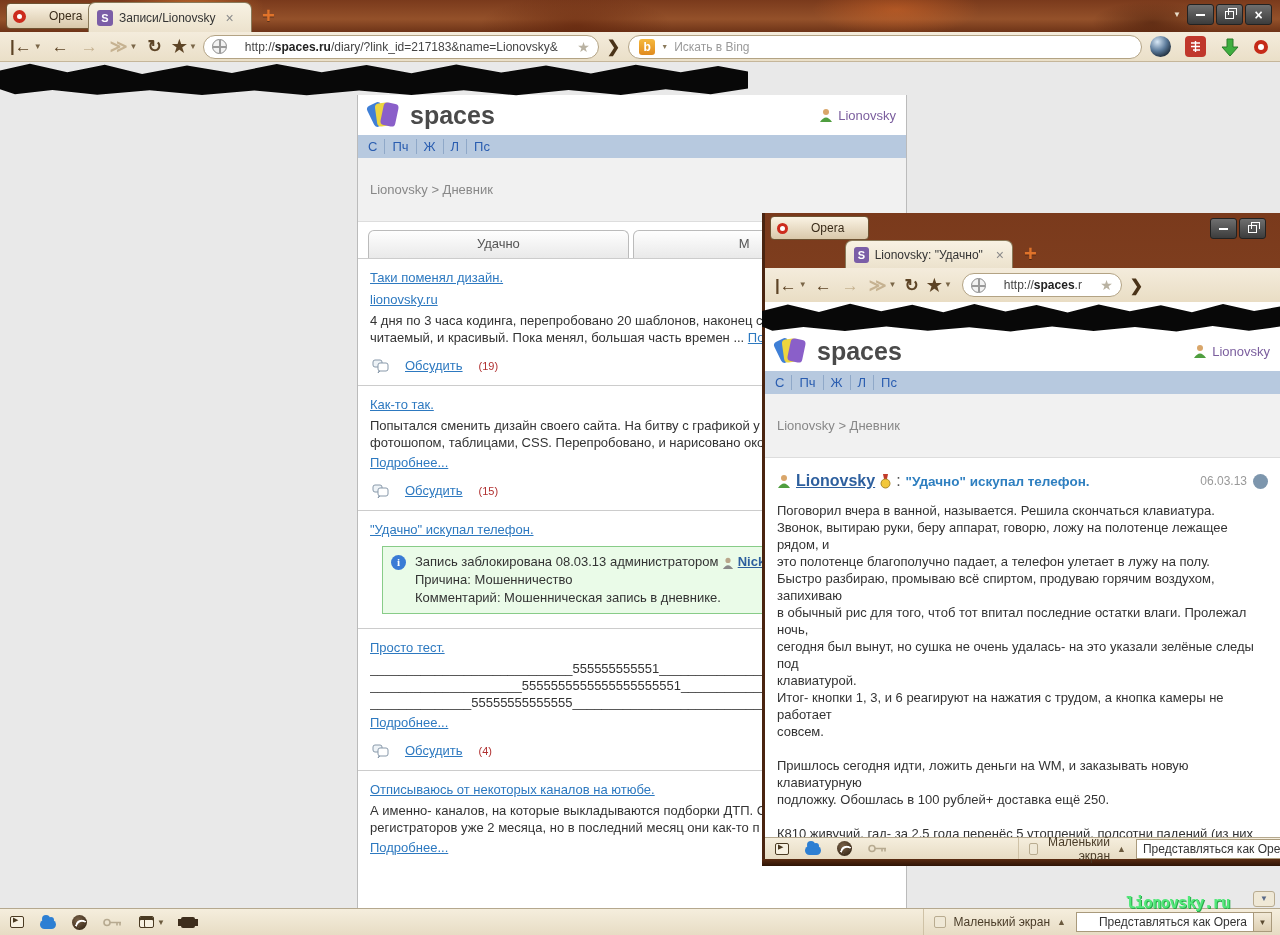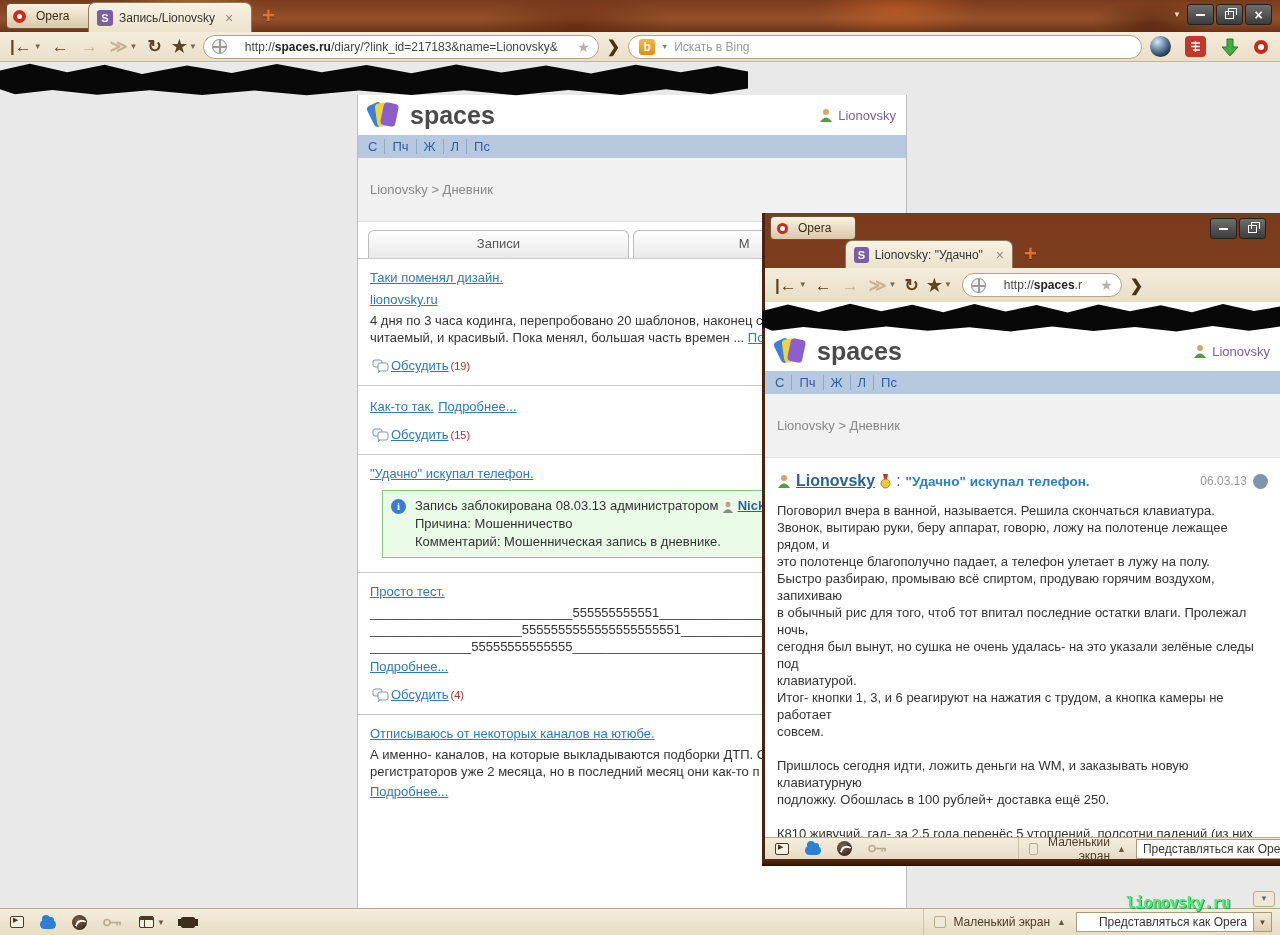--- a/index.html
+++ b/index.html
@@ -10,21 +10,21 @@
   .tex {
     background:
       radial-gradient(ellipse 120px 40px at 15% 20%, rgba(255,150,60,.45), transparent 60%),
       radial-gradient(ellipse 160px 50px at 45% 80%, rgba(90,30,8,.55), transparent 60%),
       radial-gradient(ellipse 140px 45px at 70% 30%, rgba(255,120,40,.35), transparent 60%),
       radial-gradient(ellipse 100px 35px at 90% 70%, rgba(60,20,5,.5), transparent 60%),
       linear-gradient(#7a3a1c, #94512a 60%, #6e3418);
   }
   .main-titlebar { position:absolute; left:0; top:0; width:1280px; height:32px; }
 
-  .opera-btn { position:absolute; display:flex; align-items:center; gap:10px;
+  .opera-btn { position:absolute; display:flex; align-items:center; gap:23px;
     background:linear-gradient(#faf3e4,#d9c8aa); border:1px solid #6e5232; border-radius:4px;
     padding:2px 24px 2px 6px; font-size:12px; color:#3a2c1a; height:26px; }
   .o-ring { width:13px; height:13px; border:4px solid #cc2b1d; border-radius:50%; background:#fff; }
 
   .tab { position:absolute; display:flex; align-items:center; gap:6px; height:30px;
     background:linear-gradient(#f8f2e3,#ece2cd); border:1px solid #8a7a5a; border-bottom:none;
     border-radius:7px 7px 0 0; padding:0 8px; font-size:12px; color:#333; }
   .favicon-s { width:16px; height:16px; background:#7b5ea7; border-radius:3px; color:#fff;
     font-weight:bold; font-size:11px; display:flex; align-items:center; justify-content:center; }
   .tab-close { color:#8a8a8a; font-size:14px; margin-left:4px; }
@@ -93,21 +93,21 @@
   .blink { color:#2d79c0; text-decoration:underline; font-size:13px; cursor:pointer; }
   .tabs-row { padding:8px 10px 0; border-bottom:1px solid #ccc; display:flex; gap:4px; height:37px; }
   .rtab { width:262px; height:28px; text-align:center; line-height:26px; font-size:13px; color:#555;
     border:1px solid #bbb; border-bottom:none; border-radius:6px 6px 0 0;
     background:linear-gradient(#fefefe,#e9e9e9); }
   .rtab.part { width:264px; text-align:left; padding-left:105px; }
 
   .entry { padding:9px 12px 12px; border-bottom:1px solid #ccc; }
   .entry:last-child { border-bottom:none; }
   .etext { font-size:13px; color:#333; line-height:17px; white-space:pre-line; margin-top:4px; }
-  .discuss { display:flex; align-items:center; gap:2px; margin-top:12px; padding-left:2px; }
+  .discuss { display:flex; align-items:center; gap:16px; margin-top:12px; padding-left:2px; }
   .cnt { color:#b03030; font-size:11px; }
   .infobox { margin:8px 2px 2px 12px; background:#eafbe8; border:1px solid #8c8; padding:6px 8px 6px 32px;
     font-size:13px; color:#333; line-height:18px; position:relative; }
   .info-i { position:absolute; left:8px; top:8px; width:15px; height:15px; border-radius:50%;
     background:#3a7bd5; color:#fff; font-size:11px; font-weight:bold; text-align:center; line-height:15px; font-family:"Liberation Serif",serif; }
   .admin-link { color:#2d5f9e; font-weight:bold; text-decoration:underline; }
 
   
   #overlay-win { position:absolute; left:762px; top:213px; width:518px; height:653px; z-index:30; }
   .ov-frame { position:absolute; inset:0; border-left:3px solid #4a2410; }
@@ -165,21 +165,21 @@
 
 <div id="screen">
 
   <div class="main-titlebar tex">
     <div class="opera-btn" style="left:6px; top:3px;">
       <span class="o-ring"></span>
       <span>Opera</span>
     </div>
     <div class="tab" style="left:88px; top:2px; width:164px;">
       <span class="favicon-s">S</span>
-      <span>Запись/Lionovsky</span>
+      <span>Записи/Lionovsky</span>
       <span class="tab-close">×</span>
     </div>
     <div class="newtab" style="left:262px; top:3px;">+</div>
     <div class="winctl" style="right:8px; top:4px;">
       <span class="wmenu-chevron">▼</span>
       <span class="wbtn">
           <span class="mini-bar"></span>
         </span>
       <span class="wbtn">
           <span class="restore-box"></span>
@@ -245,21 +245,21 @@
             <path d="M1 14 q6 -9 12 0 z" fill="#4f9e3f"></path>
           </svg>
         <span>Lionovsky</span>
       </div>
     </div>
     <div class="sp-nav">
       <span class="nl">С</span><span class="nl">Пч</span><span class="nl">Ж</span><span class="nl">Л</span><span class="nl">Пс</span>
     </div>
     <div class="sp-crumb">Lionovsky &gt; Дневник</div>
     <div class="tabs-row">
-      <div class="rtab">Записи</div>
+      <div class="rtab">Удачно</div>
       <div class="rtab part">М</div>
     </div>
 
     <div class="entry">
       <a class="blink">Таки поменял дизайн.</a><br>
       <a class="blink" style="display:inline-block;margin-top:6px;">lionovsky.ru</a>
       <div class="etext"><span>4 дня по 3 часа кодинга, перепробовано 20 шаблонов, наконец с
 читаемый, и красивый. Пока менял, большая часть времен ... </span><a class="blink">Подробнее...</a></div>
       <div class="discuss">
         <svg class="bubble-svg" width="17" height="14" viewBox="0 0 17 14">
@@ -267,20 +267,22 @@
             <rect x="6" y="4" width="10" height="8" rx="2" fill="#fff" stroke="#8899aa"></rect>
             <path d="M8 12 l-2 2 1-2" fill="#fff" stroke="#8899aa"></path>
           </svg>
         <a class="blink">Обсудить</a>
         <span class="cnt">(19)</span>
       </div>
     </div>
 
     <div class="entry">
       <a class="blink">Как-то так.</a>
+      <div class="etext">Попытался сменить дизайн своего сайта. На битву с графикой у
+фотошопом, таблицами, CSS. Перепробовано, и нарисовано око</div>
       <a class="blink" style="display:inline-block;margin-top:4px;">Подробнее...</a>
       <div class="discuss">
         <svg class="bubble-svg" width="17" height="14" viewBox="0 0 17 14">
             <rect x="1" y="1" width="9" height="7" rx="2" fill="#eef3f7" stroke="#8899aa"></rect>
             <rect x="6" y="4" width="10" height="8" rx="2" fill="#fff" stroke="#8899aa"></rect>
             <path d="M8 12 l-2 2 1-2" fill="#fff" stroke="#8899aa"></path>
           </svg>
         <a class="blink">Обсудить</a>
         <span class="cnt">(15)</span>
       </div>

